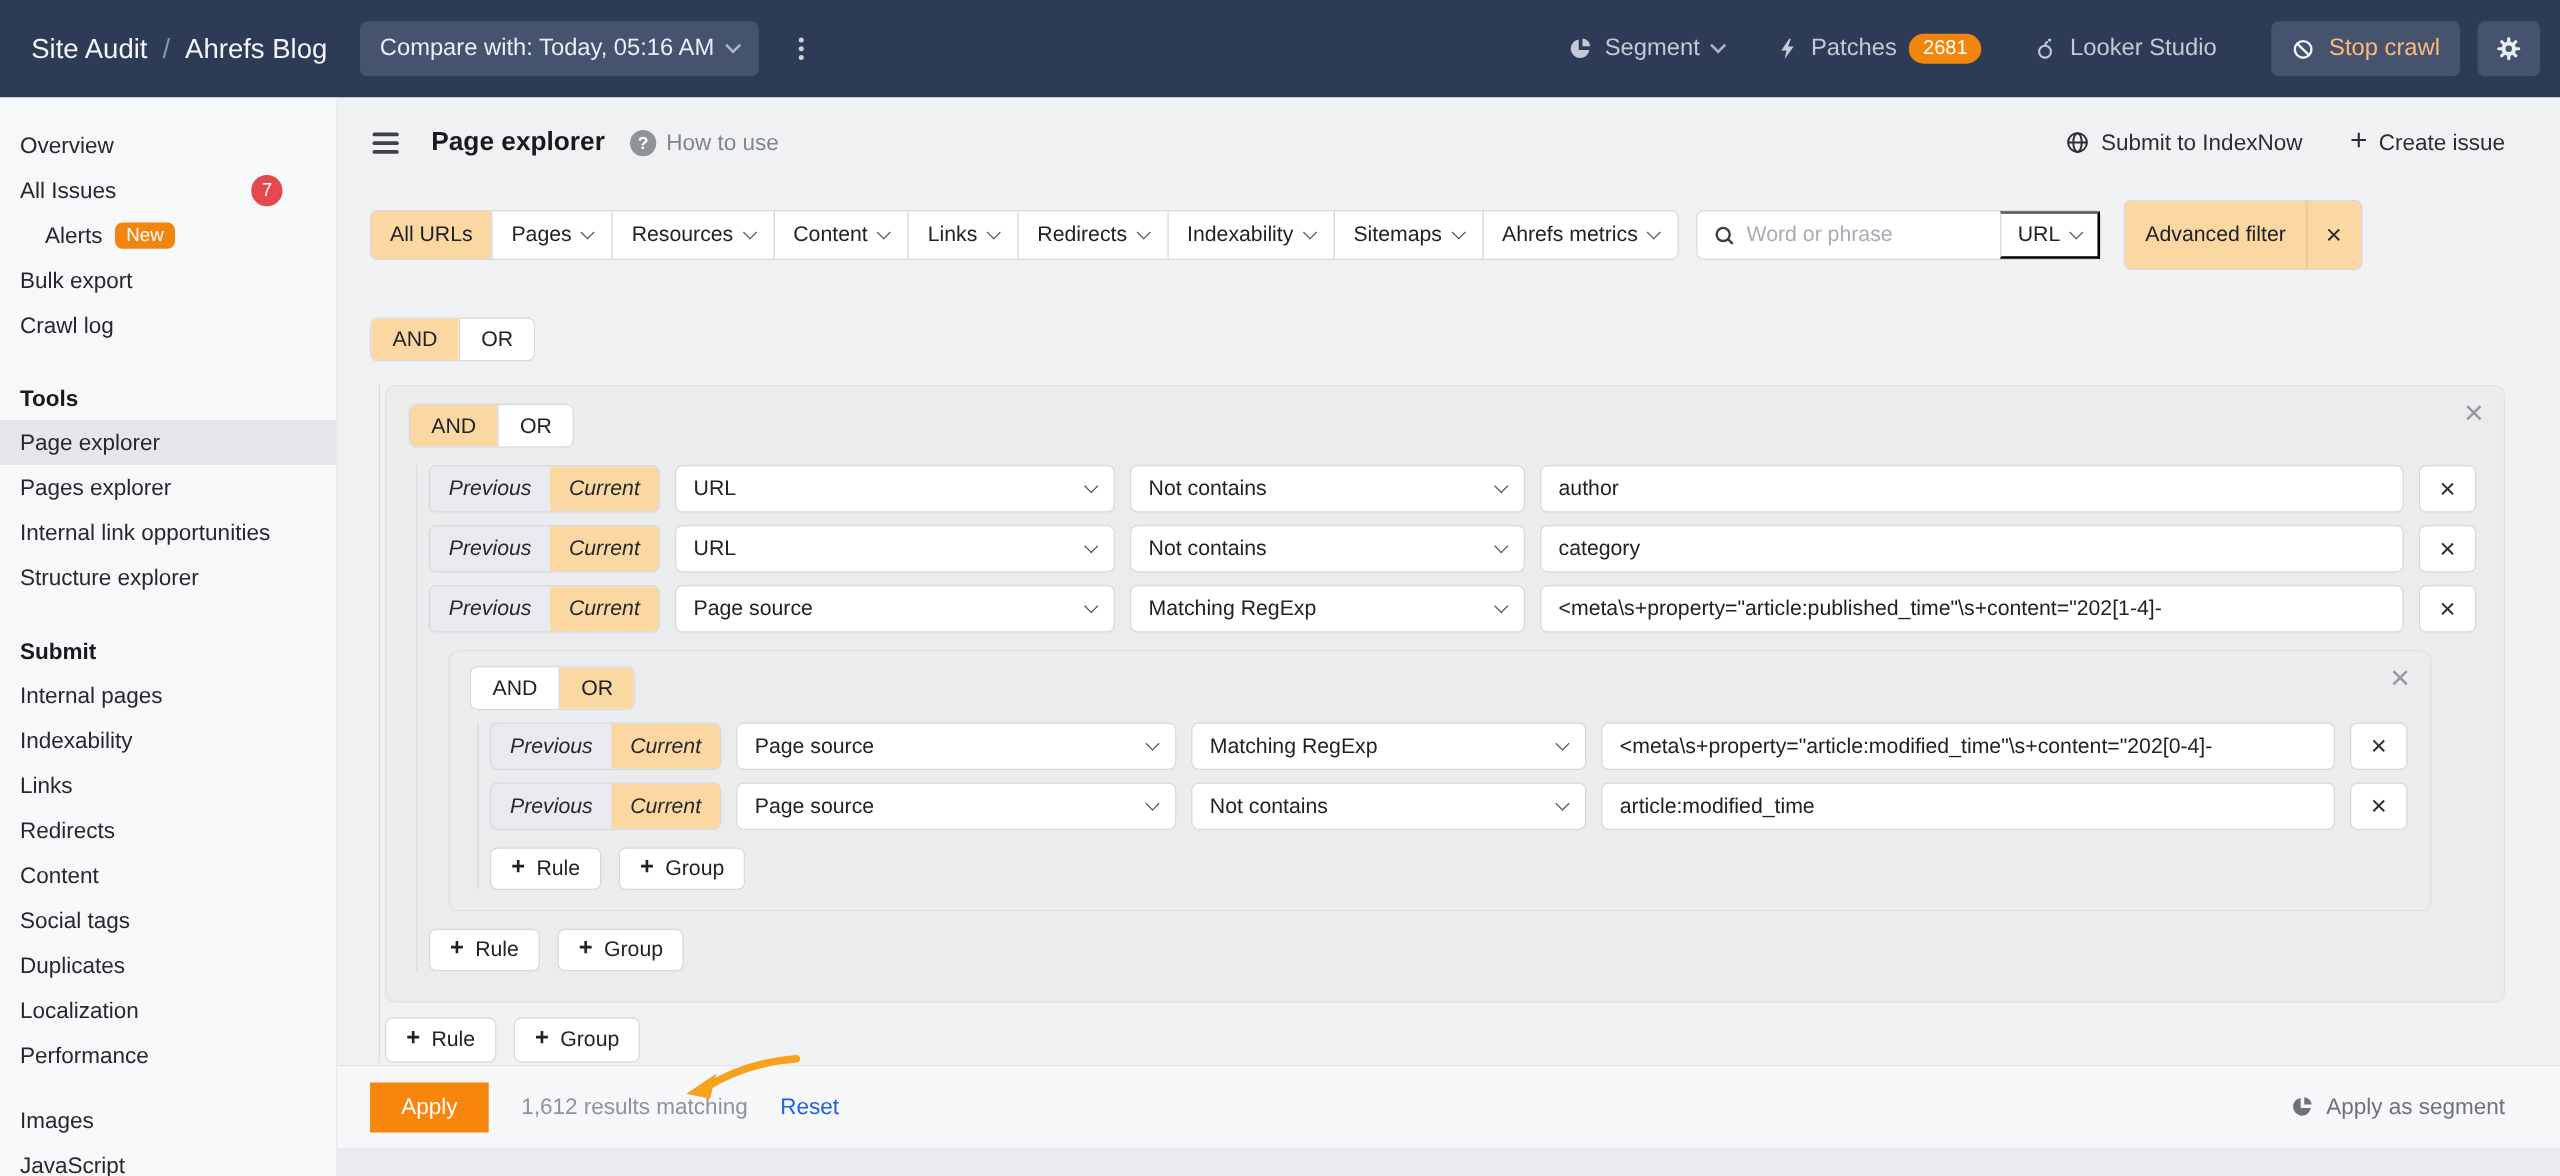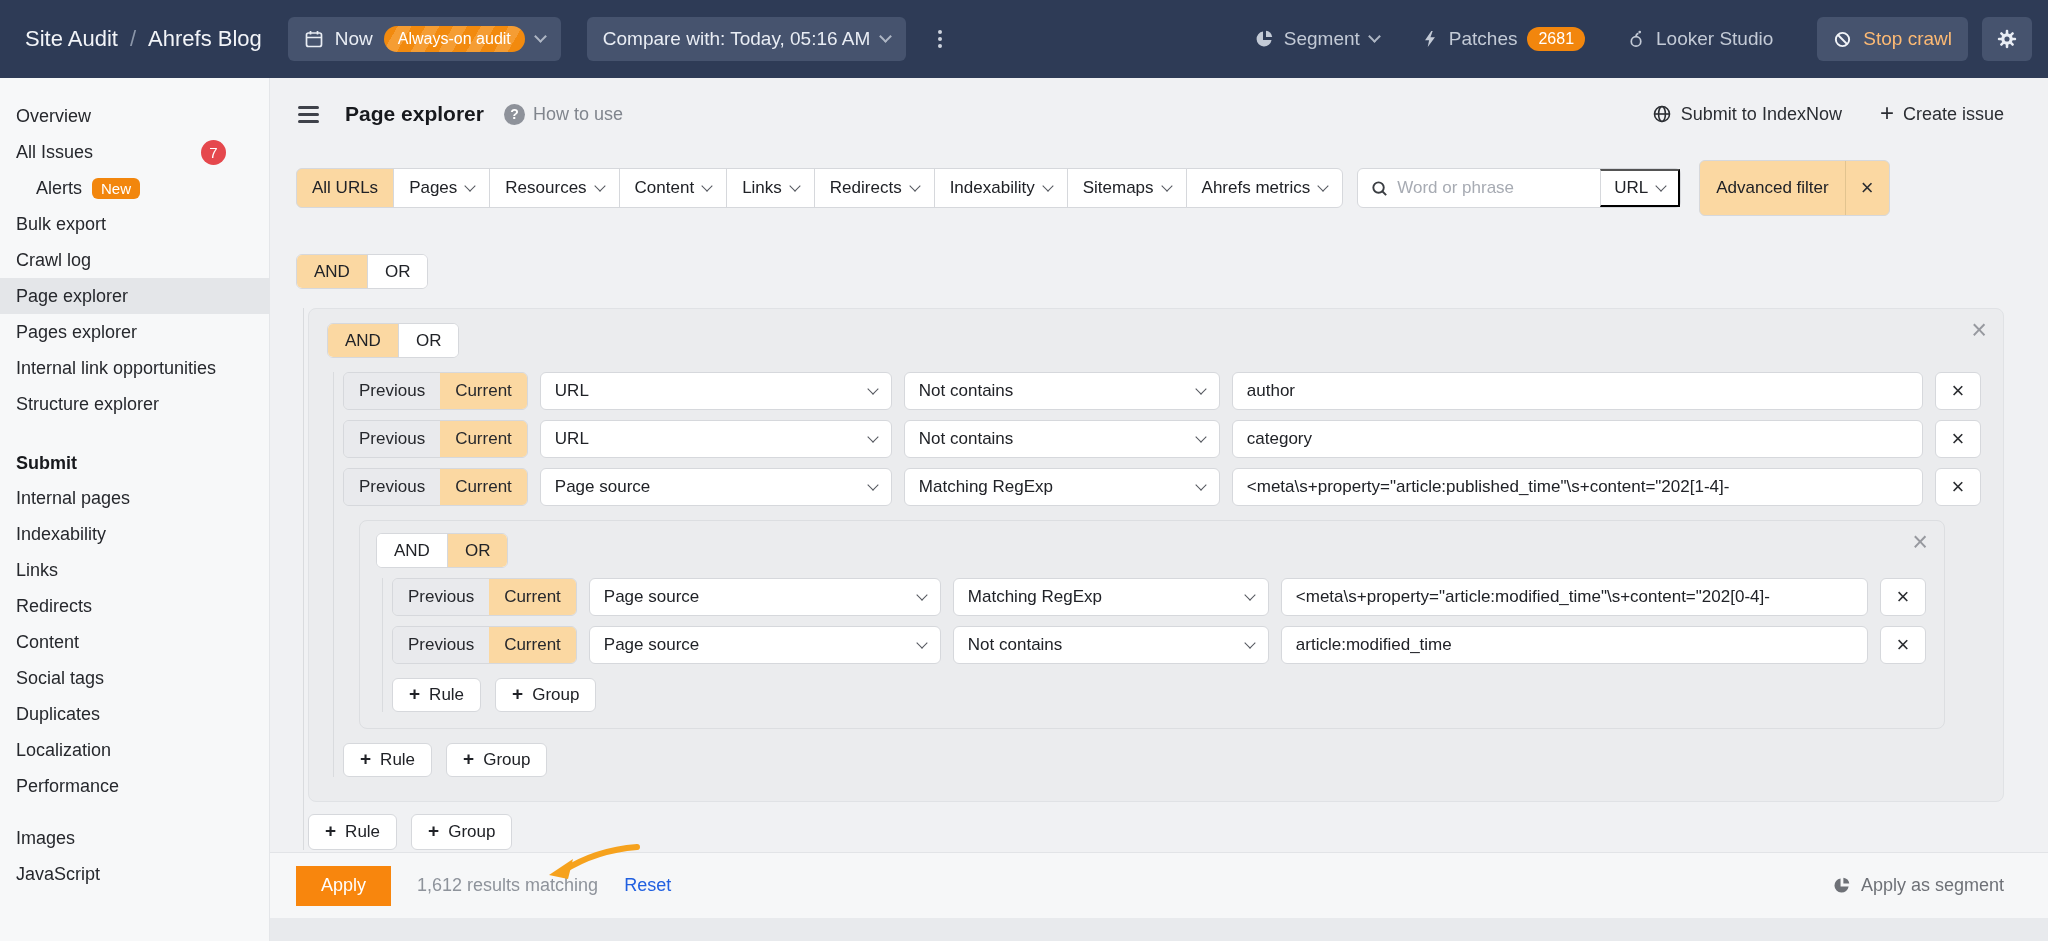--- a/index.html
+++ b/index.html
@@ -71,21 +71,21 @@
   .ao { padding:0 17px; height:33px; font-size:17px; display:flex; align-items:center; background:#fff; border:none; color:#202227; }
   .ao + .ao { border-left:1px solid #d6d8dc; }
   .ao.active { background:#fbd8a2; }
   .tree { margin-left:7px; border-left:1px solid #d9dbde; padding-left:4px; }
   .group-box { background:#ebecee; border:1px solid #e0e2e5; border-radius:8px; margin-top:19px; padding:14px 22px 24px 18px; position:relative; }
   .group-close { position:absolute; top:8px; right:16px; background:none; border:none; color:#97999f; font-size:27px; line-height:1; }
   .g-tree { margin-left:6px; border-left:1px solid #d9dbde; padding-left:9px; }
   .rule-row { display:flex; gap:12px; margin-top:10px; height:38px; align-items:stretch; }
   .rule-row.first { margin-top:14px; }
   .pc { display:flex; border:1px solid #d6d8dc; border-radius:6px; overflow:hidden; flex-shrink:0; }
-  .pc-btn { padding:0 15px; font-size:17px; border:none; display:flex; align-items:center; background:#e9eaed; color:#26282d; }
+  .pc-btn { padding:0 15px; font-size:17px; border:none; display:flex; align-items:center; background:#e9eaed; color:#26282d;font-style:italic; }
   .pc-btn.active { background:#fbd8a2; }
   .sel { background:#fff; border:1px solid #d6d8dc; border-radius:6px; display:flex; align-items:center; justify-content:space-between; padding:0 14px; font-size:17px; color:#202227; flex-shrink:0; cursor:pointer; }
   .sel-field { width:352px; }
   .sel-op { width:316px; }
   .vinput { flex:1; min-width:0; border:1px solid #d6d8dc; border-radius:6px; padding:0 14px; font-size:17px; color:#202227; background:#fff; outline:none; }
   .xbtn { width:46px; border:1px solid #d6d8dc; border-radius:6px; background:#fff; font-size:22px; color:#2b2d31; flex-shrink:0; line-height:1; }
   .subgroup { background:#ebecee; border:1px solid #dcdee1; border-radius:8px; margin:14px 36px 0 16px; padding:12px 18px 16px 16px; position:relative; }
   .addrow { display:flex; gap:14px; margin-top:14px; }
   .add-btn { height:34px; background:#fff; border:1px solid #d6d8dc; border-radius:6px; padding:0 16px; font-size:17px; display:flex; align-items:center; gap:9px; color:#202227; }
   .addrow.outer-add { margin-top:12px; }
@@ -104,31 +104,20 @@
 </style>
 </head>
 <body>
 
 <div class="topbar">
   <div class="brand">
     <span>Site Audit</span>
     <span class="sep">/</span>
     <span>Ahrefs Blog</span>
   </div>
-  <button class="tb-btn">
-    <span class="icon">
-      <svg width="20" height="20" viewBox="0 0 20 20" fill="none" stroke="#e9edf4" stroke-width="1.7">
-          <rect x="2.5" y="4" width="15" height="13.5" rx="2"></rect>
-          <path d="M2.5 8.5h15M6.5 2v3.5M13.5 2v3.5"></path>
-        </svg>
-    </span>
-    <span>Now</span>
-    <span class="audit-badge">Always-on audit</span>
-    <span class="chev"></span>
-  </button>
   <button class="tb-btn">
     <span>Compare with: Today, 05:16 AM</span>
     <span class="chev"></span>
   </button>
   <button class="kebab">
       <i></i>
       <i></i>
       <i></i>
     </button>
 
@@ -204,20 +193,21 @@
       <span>Alerts</span>
       <span class="badge-new">New</span>
     </div>
     <div class="side-item">
         <span>Bulk export</span>
       </div>
     <div class="side-item">
         <span>Crawl log</span>
       </div>
 
+    <div class="section-head">Tools</div>
     <div class="side-item selected">
         <span>Page explorer</span>
       </div>
     <div class="side-item">
         <span>Pages explorer</span>
       </div>
     <div class="side-item">
         <span>Internal link opportunities</span>
       </div>
     <div class="side-item">

